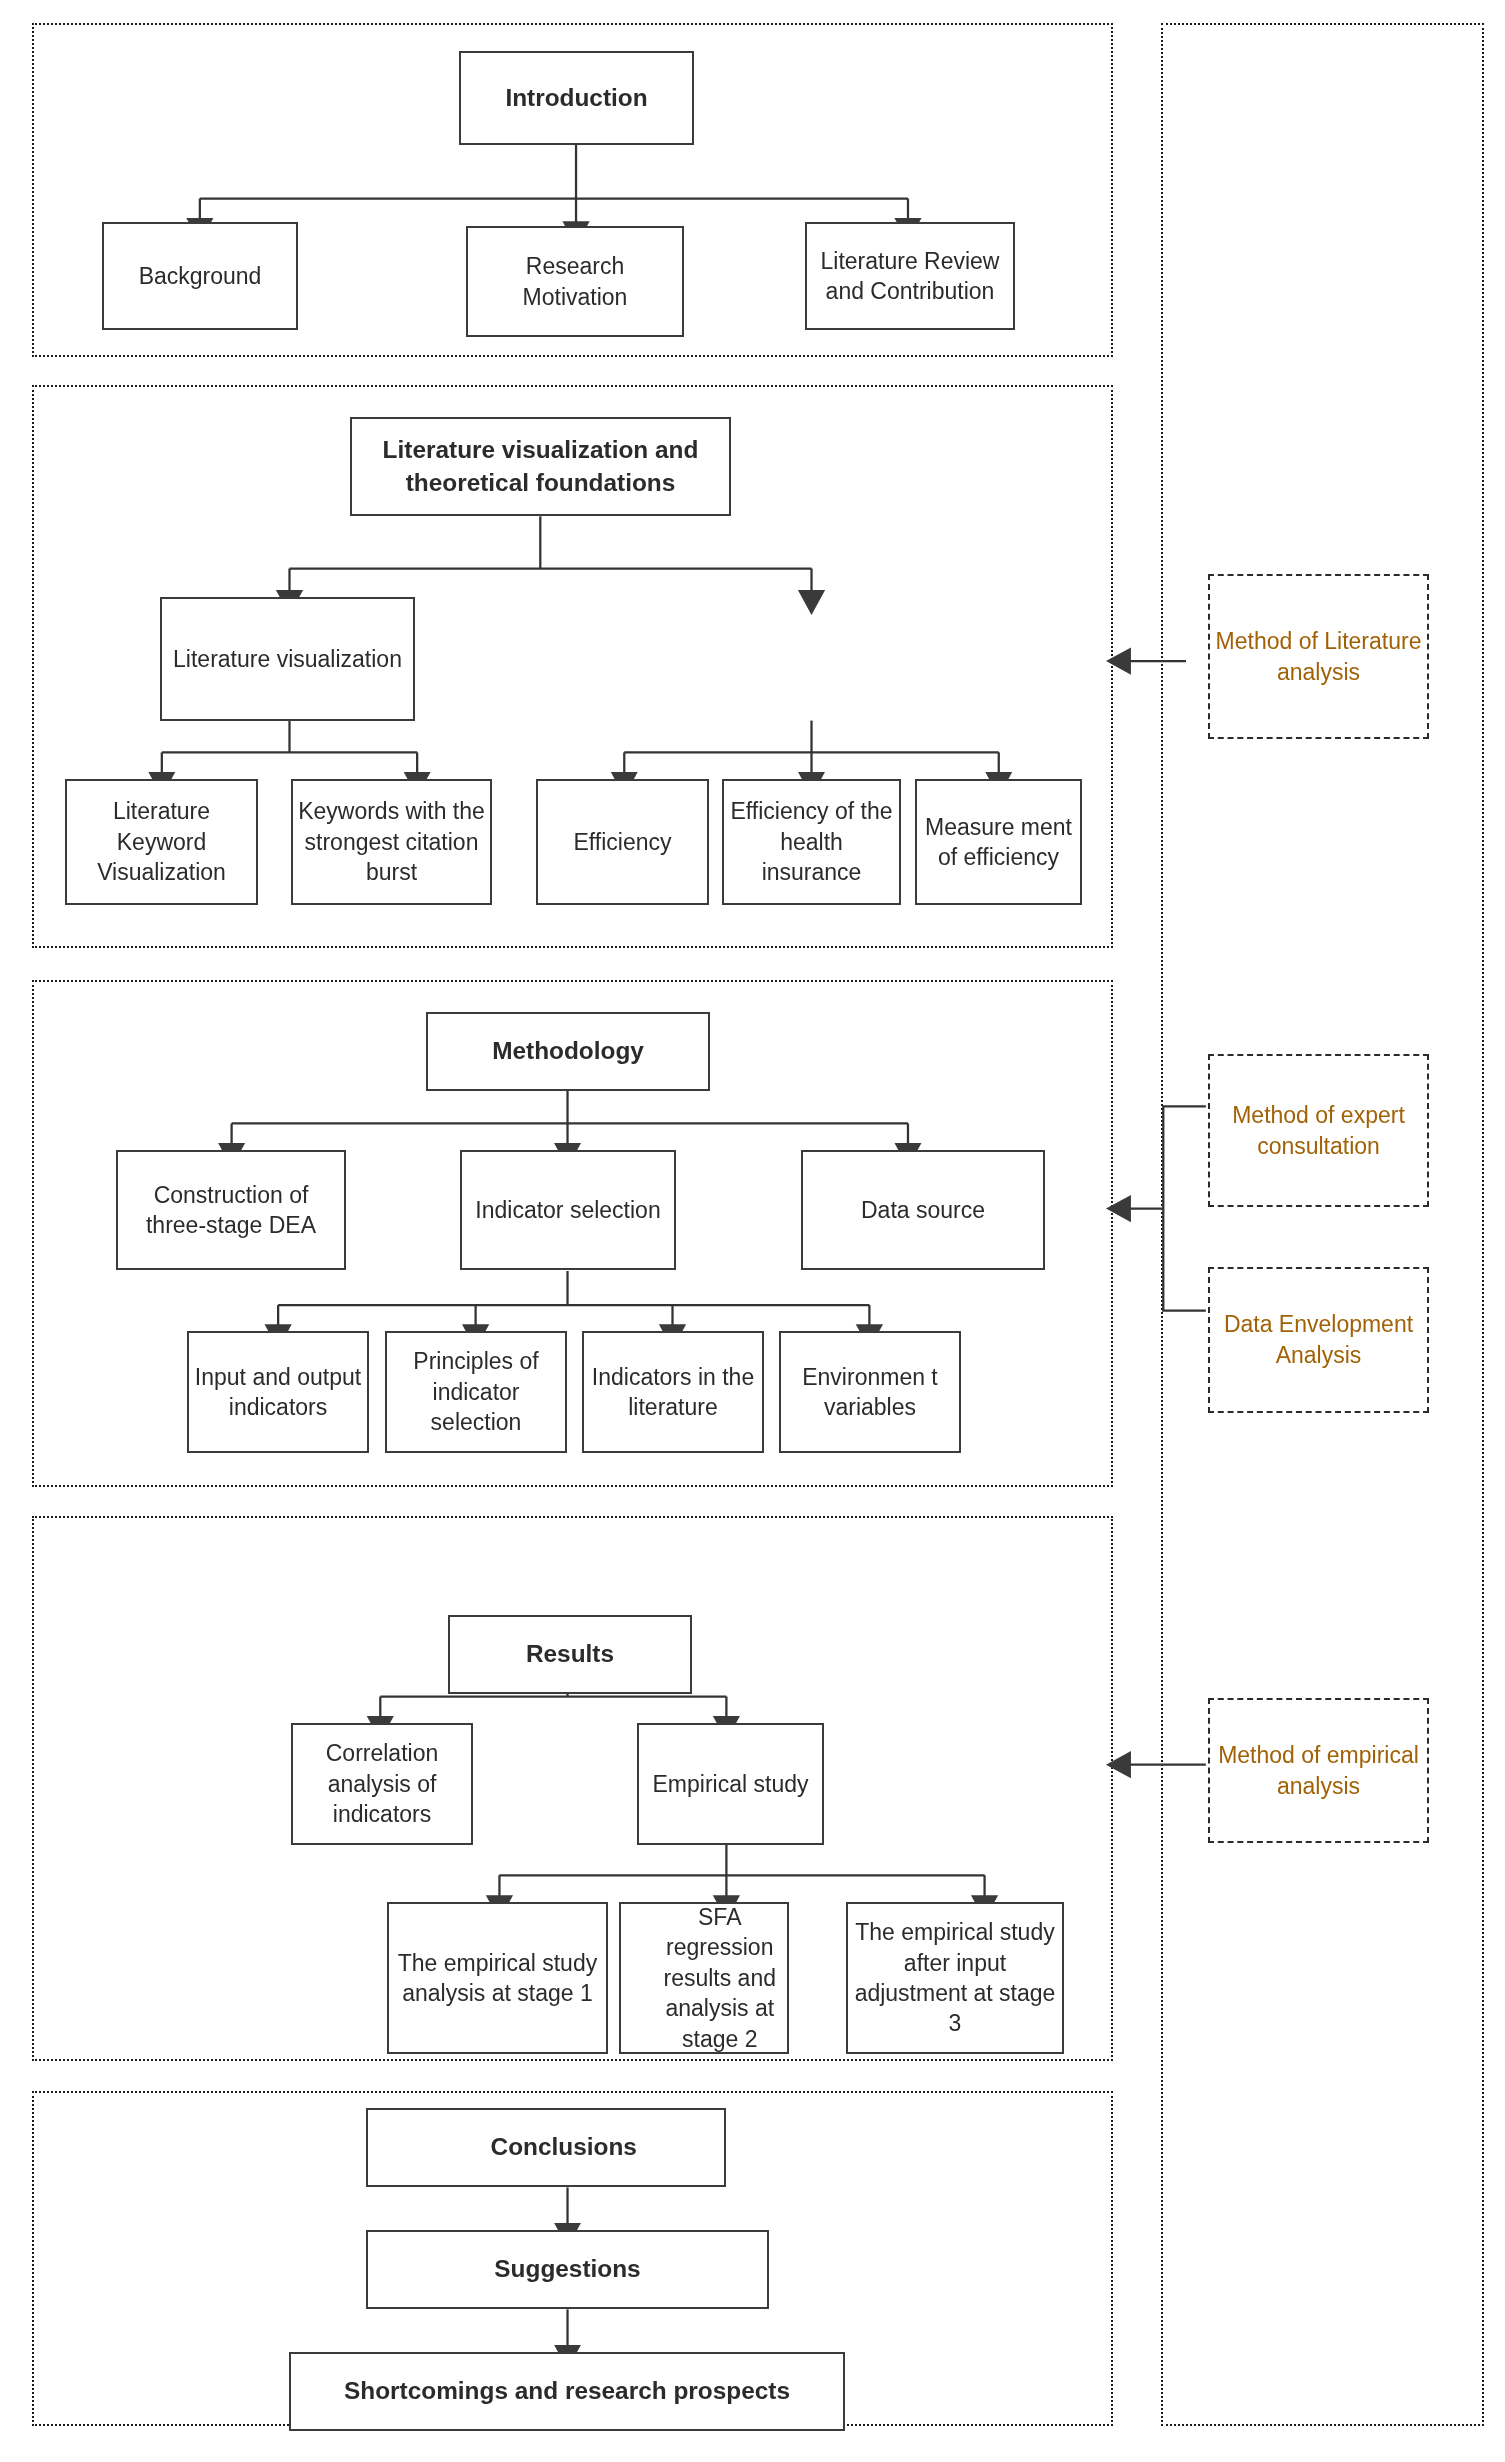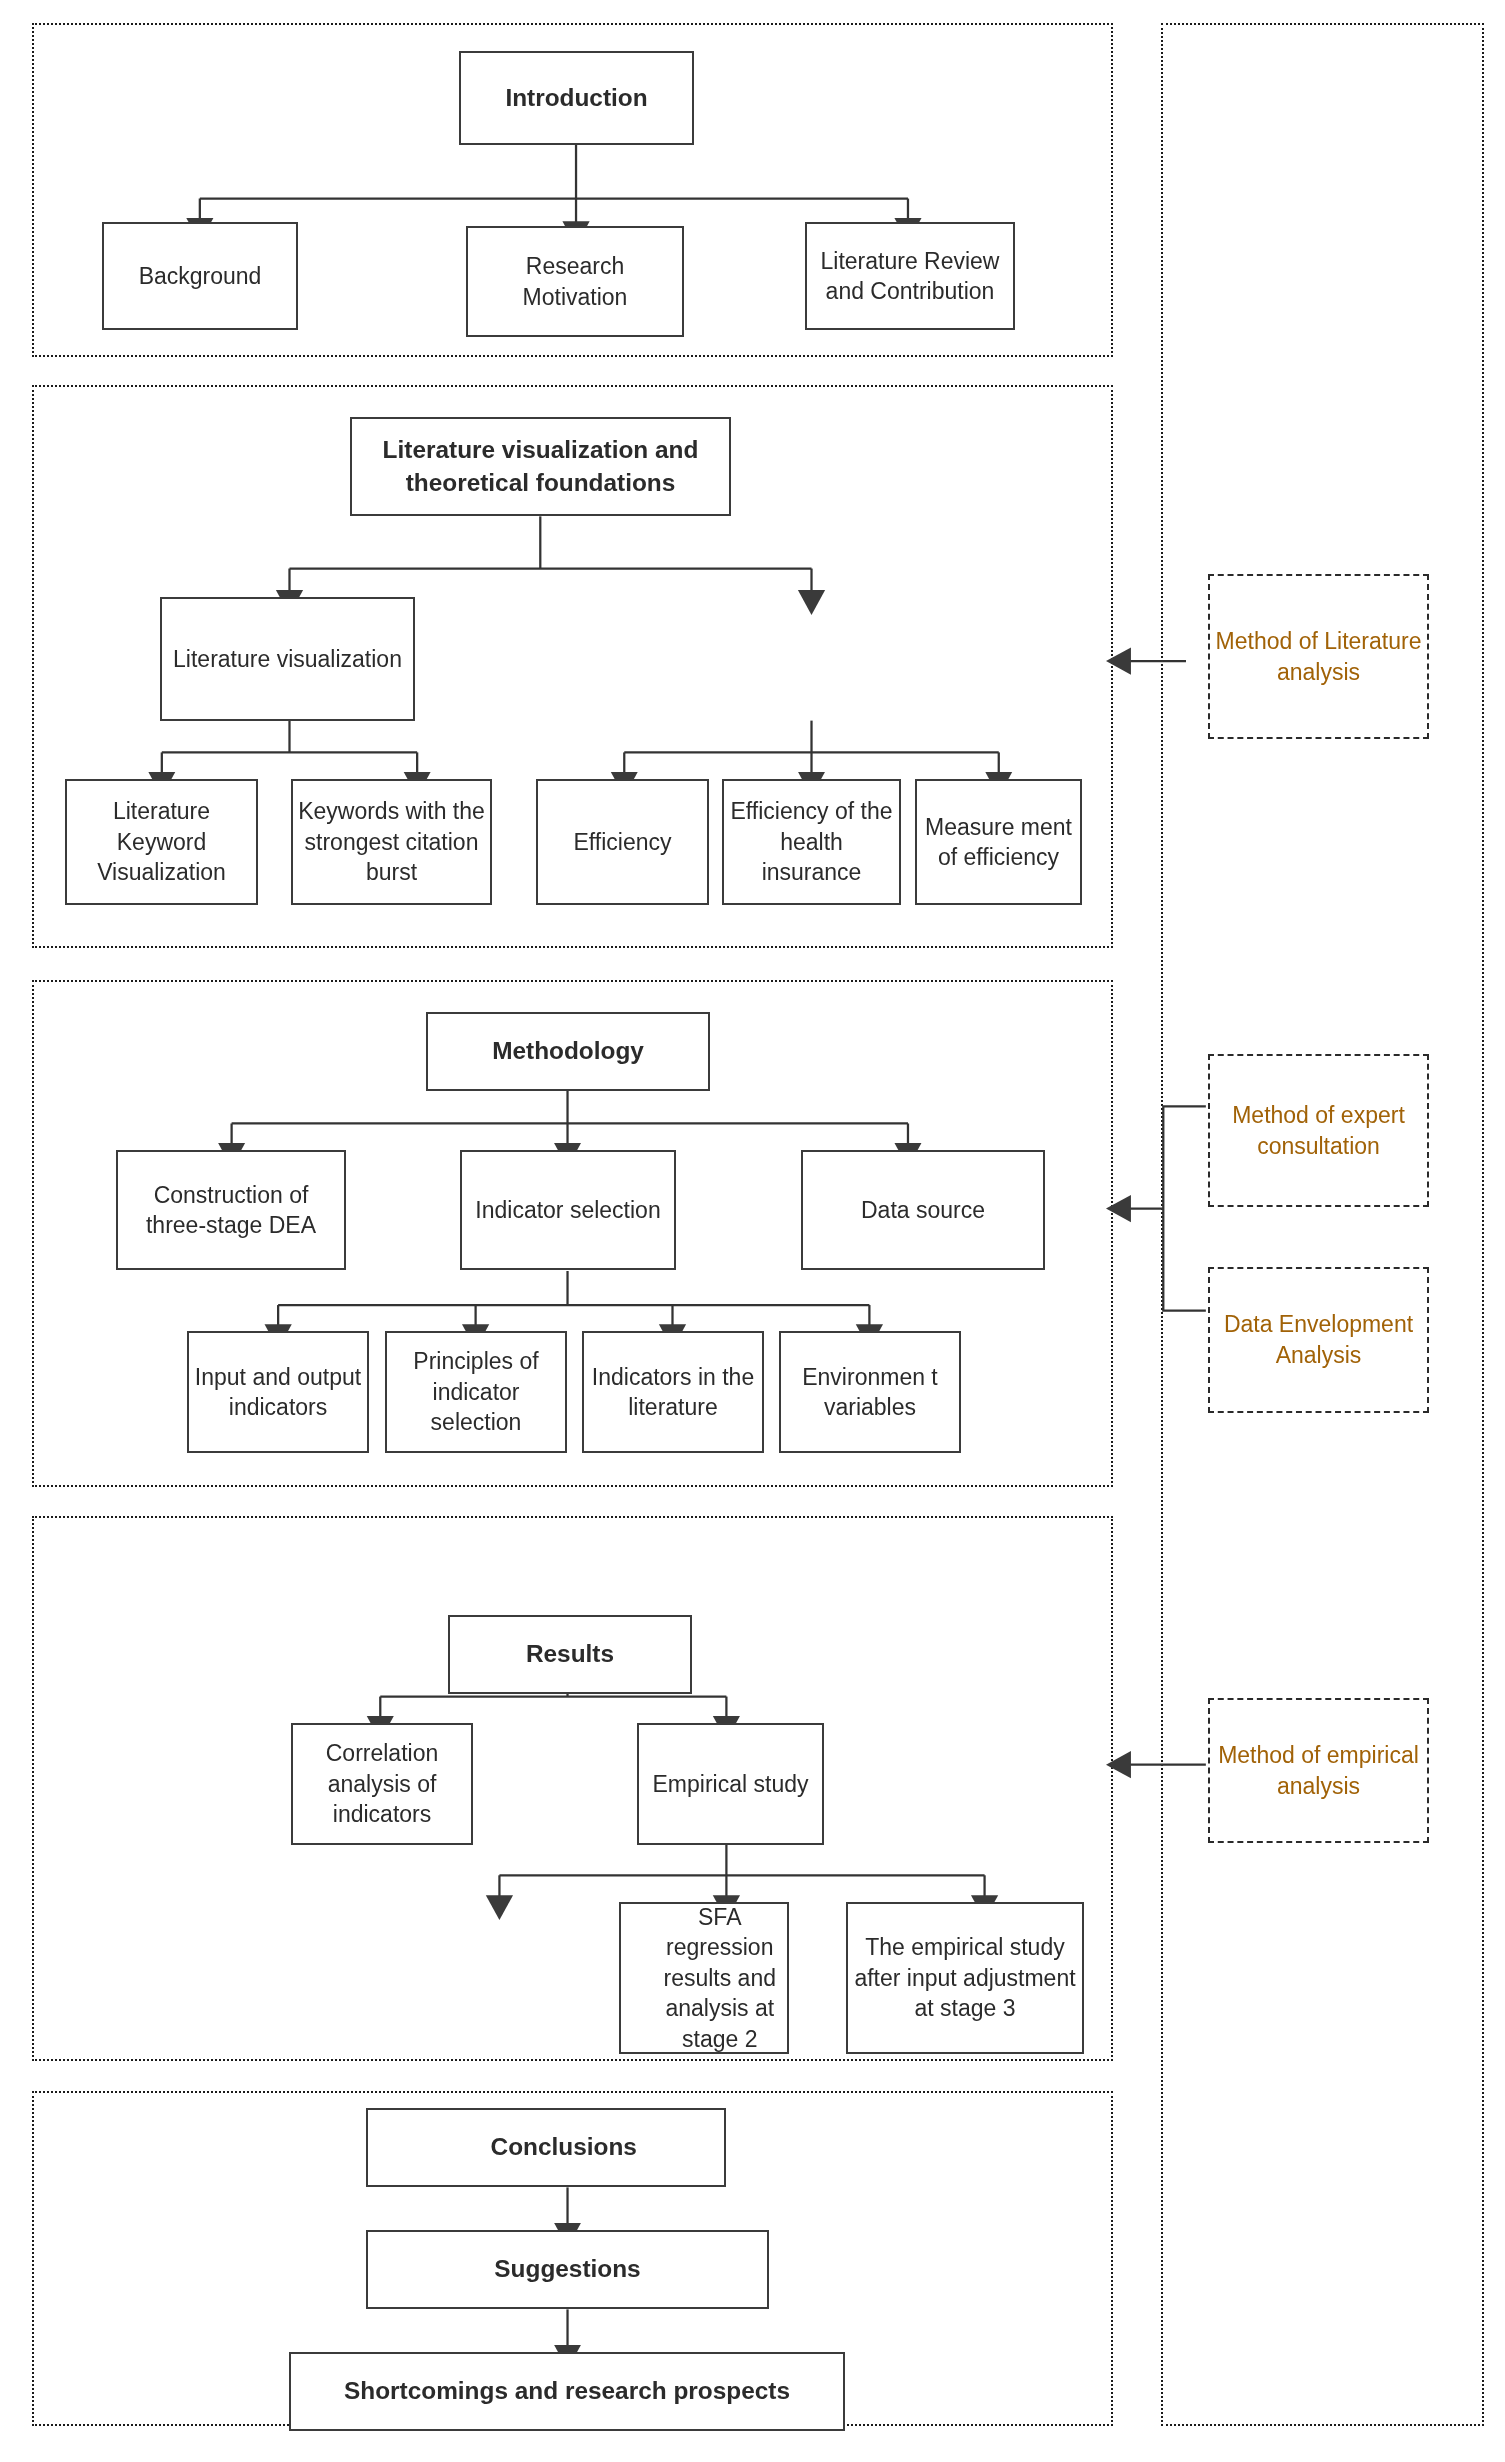--- a/index.html
+++ b/index.html
@@ -189,22 +189,23 @@
   <div class="node" style="left:187px; top:1331px; width:182px; height:122px;">Input and output indicators</div>
   <div class="node" style="left:385px; top:1331px; width:182px; height:122px;">Principles of indicator selection</div>
   <div class="node" style="left:582px; top:1331px; width:182px; height:122px;">Indicators in the literature</div>
   <div class="node" style="left:779px; top:1331px; width:182px; height:122px;">Environmen t variables</div>
 
   <div class="node bold" style="left:448px; top:1583px; width:244px; height:79px;margin-top:32px;">Results</div>
 
   <div class="node" style="left:291px; top:1723px; width:182px; height:122px;">Correlation analysis of indicators</div>
   <div class="node" style="left:637px; top:1723px; width:187px; height:122px;">Empirical study</div>
 
+  <div class="node" style="left:387px; top:1902px; width:221px; height:152px;">The empirical study analysis at stage 1</div>
   <div class="node" style="left:619px; top:1902px; width:170px; height:152px;padding-left:36px;">SFA regression results and analysis at stage 2</div>
-  <div class="node" style="left:846px; top:1902px; width:238px; height:152px;">The empirical study after input adjustment at stage 3</div>
+  <div class="node" style="left:846px; top:1902px; width:218px; height:152px;">The empirical study after input adjustment at stage 3</div>
 
   <div class="node bold" style="left:366px; top:2108px; width:360px; height:79px;padding-left:40px;">Conclusions</div>
   <div class="node bold" style="left:366px; top:2230px; width:403px; height:79px;">Suggestions</div>
   <div class="node bold" style="left:289px; top:2352px; width:556px; height:79px;">Shortcomings and research prospects</div>
 
   <div class="method-node" style="left:1208px; top:574px; width:221px; height:165px;">Method of Literature analysis</div>
   <div class="method-node" style="left:1208px; top:1054px; width:221px; height:153px;">Method of expert consultation</div>
   <div class="method-node" style="left:1208px; top:1267px; width:221px; height:146px;">Data Envelopment Analysis</div>
   <div class="method-node" style="left:1208px; top:1698px; width:221px; height:145px;">Method of empirical analysis</div>
 

